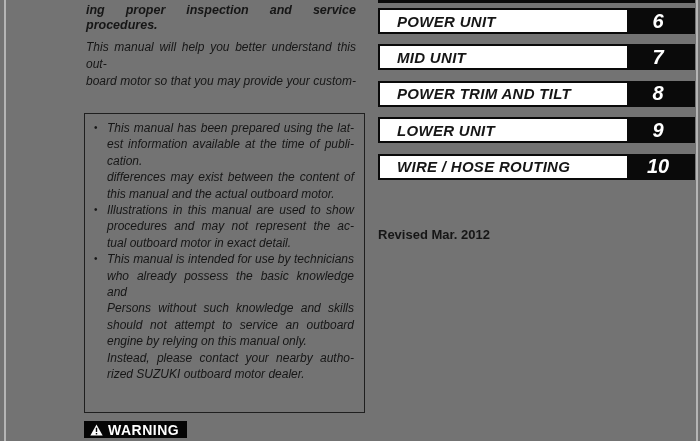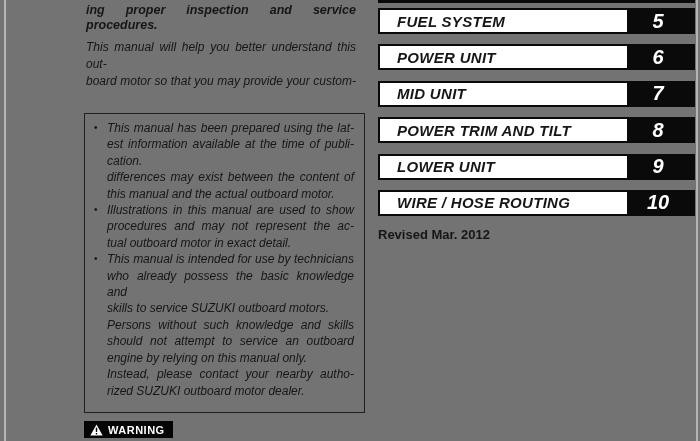--- a/index.html
+++ b/index.html
@@ -29,21 +29,21 @@
     padding:6px 10px 0 9px; font-size:12px; font-style:italic;
   }
   .nline { display:flex; line-height:16.4px; }
   .ndot { width:13px; flex:0 0 13px; font-style:normal; font-size:10px; }
   .ntext { flex:1; }
   .nline.a-justify .ntext { text-align:justify; text-align-last:justify; }
 
   .warning-label {
     position:absolute; left:84px; top:421px; height:17px;
     background:#050505; color:#ffffff; display:flex; align-items:center;
-    padding:0 8px 0 6px; font-size:11px; font-weight:bold; letter-spacing:0.5px;
+    padding:0 8px 0 6px; font-size:14px; font-weight:bold; letter-spacing:0.5px;
   }
   .warning-label svg { margin-right:5px; display:block; }
 
   
   .cutoff-strip { position:absolute; left:378px; top:0; width:317px; height:3px; background:#0a0a0a; }
   .toc { position:absolute; left:378px; top:8px; width:317px; }
   .toc-row {
     display:flex; align-items:stretch; height:26px; box-sizing:border-box;
     border:2px solid #0a0a0a; margin-bottom:10.4px; background:#ffffff;
   }
@@ -131,24 +131,20 @@
       <div class="nline a-justify">
         <span class="ndot">•</span>
         <span class="ntext">This manual is intended for use by technicians</span>
       </div>
 
       <div class="nline a-justify">
         <span class="ndot"></span>
         <span class="ntext">who already possess the basic knowledge and</span>
       </div>
 
-      <div class="nline a-left">
-        <span class="ndot"></span>
-        <span class="ntext">skills to service SUZUKI outboard motors.</span>
-      </div>
 
       <div class="nline a-justify">
         <span class="ndot"></span>
         <span class="ntext">Persons without such knowledge and skills</span>
       </div>
 
       <div class="nline a-justify">
         <span class="ndot"></span>
         <span class="ntext">should not attempt to service an outboard</span>
       </div>
@@ -175,24 +171,20 @@
       <rect x="8.9" y="5.5" width="2.2" height="6.5" fill="#050505"></rect>
       <rect x="8.9" y="13.6" width="2.2" height="2.2" fill="#050505"></rect>
     </svg>
     <span>WARNING</span>
   </div>
 
   <div class="cutoff-strip"></div>
 
   <div class="toc">
 
-      <div class="toc-row">
-        <div class="toc-label">FUEL SYSTEM</div>
-        <div class="toc-num">5</div>
-      </div>
 
       <div class="toc-row">
         <div class="toc-label">POWER UNIT</div>
         <div class="toc-num">6</div>
       </div>
 
       <div class="toc-row">
         <div class="toc-label">MID UNIT</div>
         <div class="toc-num">7</div>
       </div>

